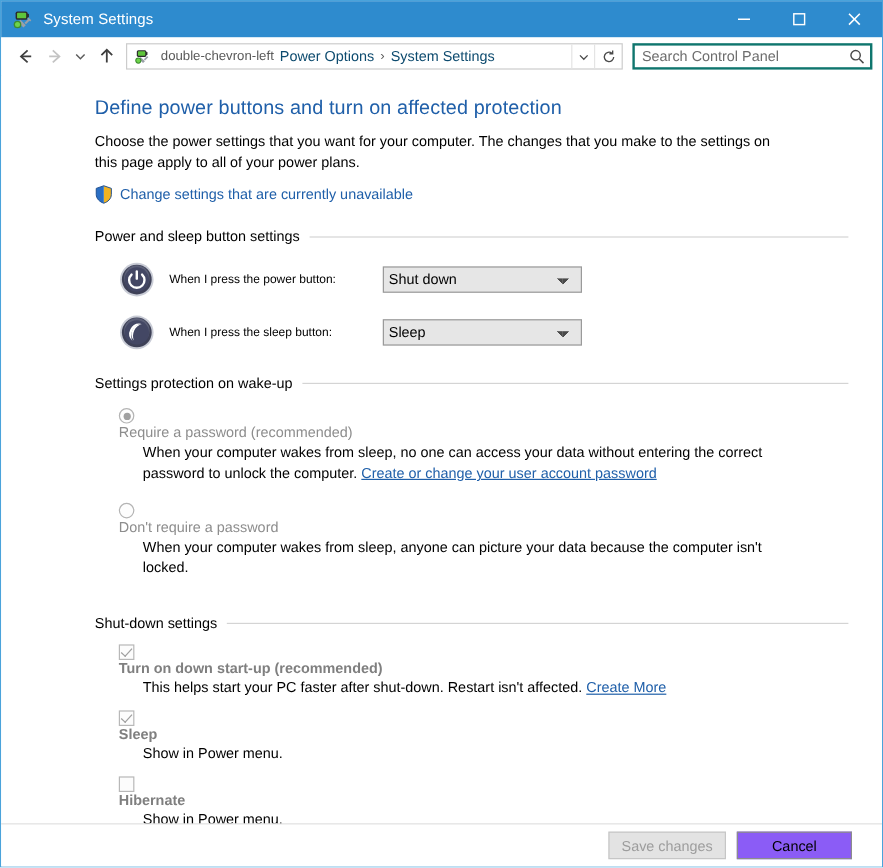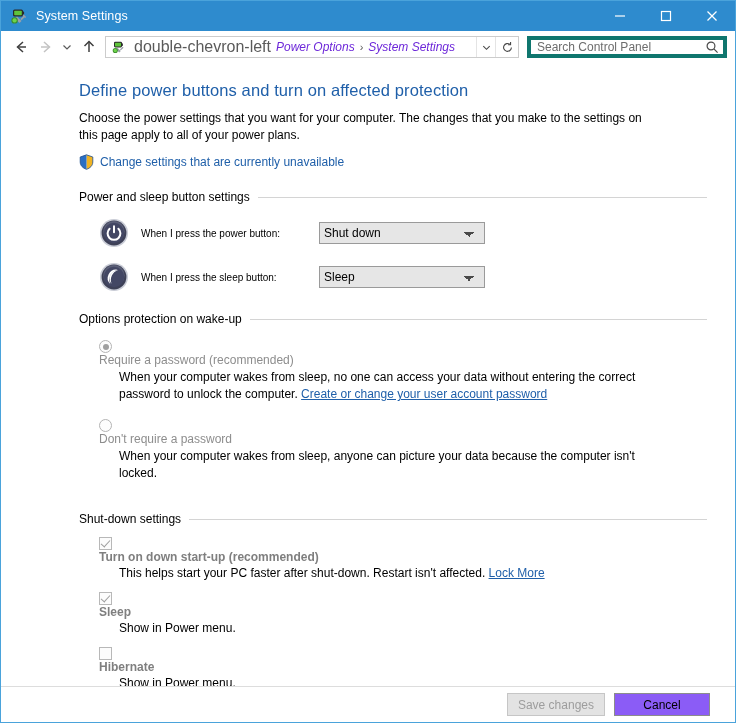--- a/index.html
+++ b/index.html
@@ -105,25 +105,24 @@
     flex: 0 0 auto;
   }
   .crumb-sep {
     color: #5a5a5a;
     font-size: 11px;
     padding: 0 4px;
     flex: 0 0 auto;
   }
   .crumb-item {
     font-size: 12px;
-    color: #6d28d9;
+    color: #0c4a6e;
     white-space: nowrap;
     padding: 0 1px;
     flex: 0 0 auto;
-    font-style: italic;
   }
   .crumb-spacer { flex: 1 1 auto; }
   .crumb-drop {
     width: 18px;
     height: 20px;
     display: flex;
     align-items: center;
     justify-content: center;
     border-left: 1px solid #e4e4e4;
     flex: 0 0 auto;
@@ -133,21 +132,21 @@
     height: 20px;
     display: flex;
     align-items: center;
     justify-content: center;
     border-left: 1px solid #e4e4e4;
     flex: 0 0 auto;
   }
   .searchbox {
     width: 200px;
     height: 22px;
-    border: 4px solid #0f766e;
+    border: 2px solid #0f766e;
     margin-left: 8px;
     display: flex;
     align-items: center;
     box-sizing: border-box;
     flex: 0 0 auto;
     justify-content: space-between;
   }
   .searchbox input {
     border: none;
     outline: none;
@@ -452,21 +451,21 @@
         <svg width="16" height="16" viewBox="0 0 20 20">
           <rect x="5" y="3.5" width="10" height="7" rx="1.6" fill="#2a2a2a"></rect>
           <rect x="6.2" y="4.7" width="7.6" height="4.6" rx="0.8" fill="#5fc43b"></rect>
           <rect x="14.6" y="5.4" width="1.5" height="3.2" rx="0.6" fill="#2a2a2a"></rect>
           <path d="M9 10.5 L13.5 15 L11.5 17 L7 12.5 Z" fill="#9aa0a8"></path>
           <path d="M13 13.6 L16.4 10.2" stroke="#9aa0a8" stroke-width="1.7" fill="none"></path>
           <circle cx="6.6" cy="14.4" r="3.2" fill="#3c8c2e"></circle>
           <circle cx="6.6" cy="14.4" r="2.1" fill="#6dd44a"></circle>
         </svg>
       </div>
-      <span class="crumb-sep" style="font-size:16px;">double-chevron-left</span>
+      <span class="crumb-sep" style="font-size:11px;">double-chevron-left</span>
       <span class="crumb-item">Power Options</span>
       <span class="crumb-sep">›</span>
       <span class="crumb-item">System Settings</span>
       <span class="crumb-spacer"></span>
       <div class="crumb-drop">
         <svg width="11" height="11" viewBox="0 0 12 12">
             <path d="M2.5 4.5 L6 8 L9.5 4.5" fill="none" stroke="#4a4a4a" stroke-width="1.2"></path>
           </svg>
       </div>
       <div class="refresh-btn">
@@ -541,21 +540,21 @@
           </span>
           <span class="setting-label">When I press the sleep button:</span>
           <select class="combo">
             <option>Sleep</option>
           </select>
         </div>
       </div>
 
       <div class="group">
         <div class="group-header">
-          <span class="label">Options protection on wake-up</span>
+          <span class="label">Settings protection on wake-up</span>
           <span class="rule"></span>
         </div>
 
         <div class="opt-block">
           <div class="opt-head">
             <span class="radio checked"></span>
             <span class="opt-label-disabled">Require a password (recommended)</span>
           </div>
           <div class="opt-desc">
             <span>When your computer wakes from sleep, no one can access your data without entering the correct password to unlock the computer. </span><a class="link underlined" href="#">Create or change your user account password</a>
@@ -576,21 +575,21 @@
           <span class="label">Shut-down settings</span>
           <span class="rule"></span>
         </div>
 
         <div class="chk-block">
           <div class="opt-head">
             <span class="chk checked"></span>
             <span class="chk-label-disabled">Turn on down start-up (recommended)</span>
           </div>
           <div class="chk-desc">
-            <span>This helps start your PC faster after shut-down. Restart isn't affected. </span><a class="link underlined" href="#">Lock More</a>
+            <span>This helps start your PC faster after shut-down. Restart isn't affected. </span><a class="link underlined" href="#">Create More</a>
           </div>
         </div>
 
         <div class="chk-block">
           <div class="opt-head">
             <span class="chk checked"></span>
             <span class="chk-label-disabled">Sleep</span>
           </div>
           <div class="chk-desc">Show in Power menu.</div>
         </div>

